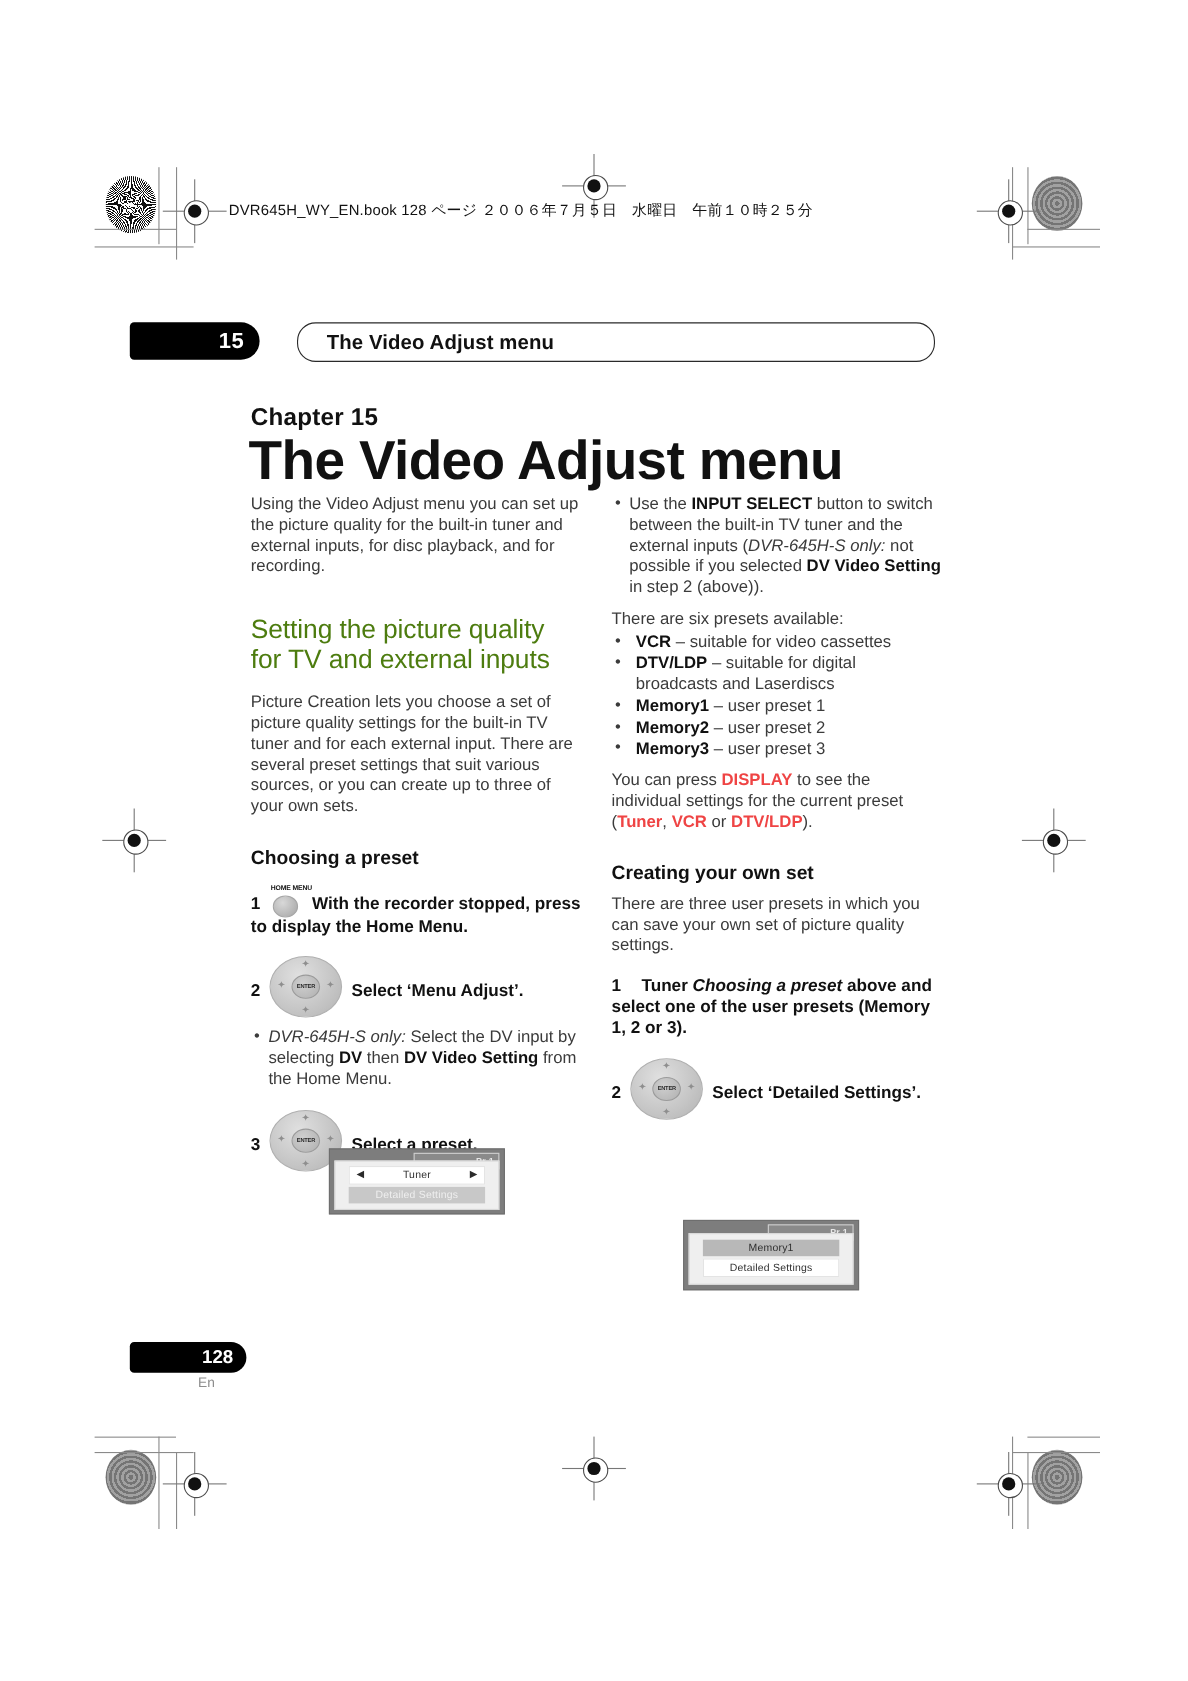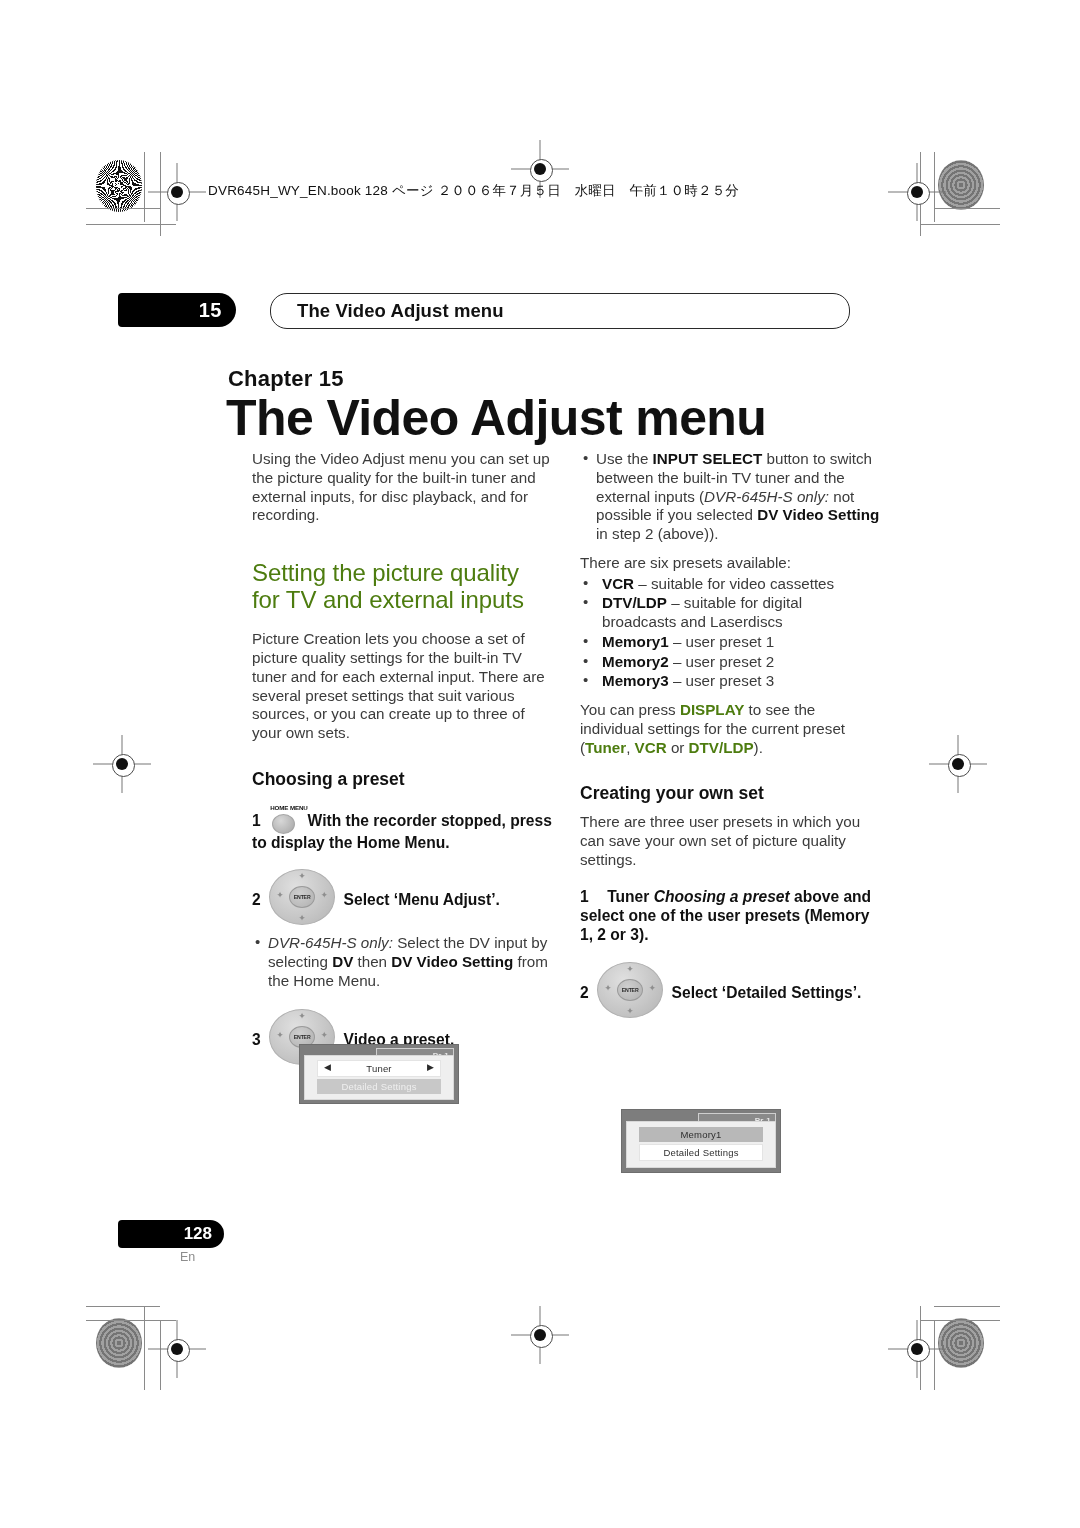--- a/index.html
+++ b/index.html
@@ -60,27 +60,27 @@
   }
   .runhead .titletext{
     padding-left:26px;font-weight:bold;font-size:18.5px;color:#111;letter-spacing:.1px;
   }
 
   
   .chaplabel{position:absolute;left:228px;top:366px;font-size:22px;font-weight:bold;color:#111;letter-spacing:.2px;}
   .chaptitle{position:absolute;left:226px;top:392px;font-size:50px;font-weight:bold;color:#111;letter-spacing:-.6px;line-height:1.05;}
 
   
-  .col{position:absolute;top:450px;width:300px;margin-left:24px;}
+  .col{position:absolute;top:450px;width:300px;}
   .col-l{left:228px;}
   .col-r{left:556px;}
 
   p{margin:0 0 0 0;}
   .body{font-size:15.2px;line-height:1.235;color:#3b3b3b;}
-  .body b{color:#4d7c0f;font-weight:bold;}
+  .body b{color:#ef4444;font-weight:bold;}
 
   .h2{font-size:24px;font-weight:normal;color:#4d7c0f;line-height:1.13;letter-spacing:-.1px;}
   .h3{font-size:17.5px;font-weight:bold;color:#111;line-height:1.2;}
 
   .gap-s{height:9px;}
   .gap-m{height:17px;}
   .gap-l{height:26px;}
   .gap-xl{height:34px;}
 
   
@@ -319,21 +319,21 @@
     <div class="step">
       <span class="stepnum">3</span>
       <span class="icon-dpad">
         <span class="ring"></span>
         <span class="ar up">✦</span>
         <span class="ar dn">✦</span>
         <span class="ar lf">✦</span>
         <span class="ar rt">✦</span>
         <span class="ctr">ENTER</span>
       </span>
-      <span class="steptext">Video a preset.</span>
+      <span class="steptext">Select a preset.</span>
     </div>
   </div>
 
   <div class="osd" style="left:299px;top:1044px;width:158px;height:58px;">
     <div class="frame">
       <div class="prbox">Pr 1</div>
       <div class="panel">
         <div style="position:relative;">
           <span class="arw l" style="top:3px;">◀</span>
           <span class="arw r" style="top:3px;">▶</span>

